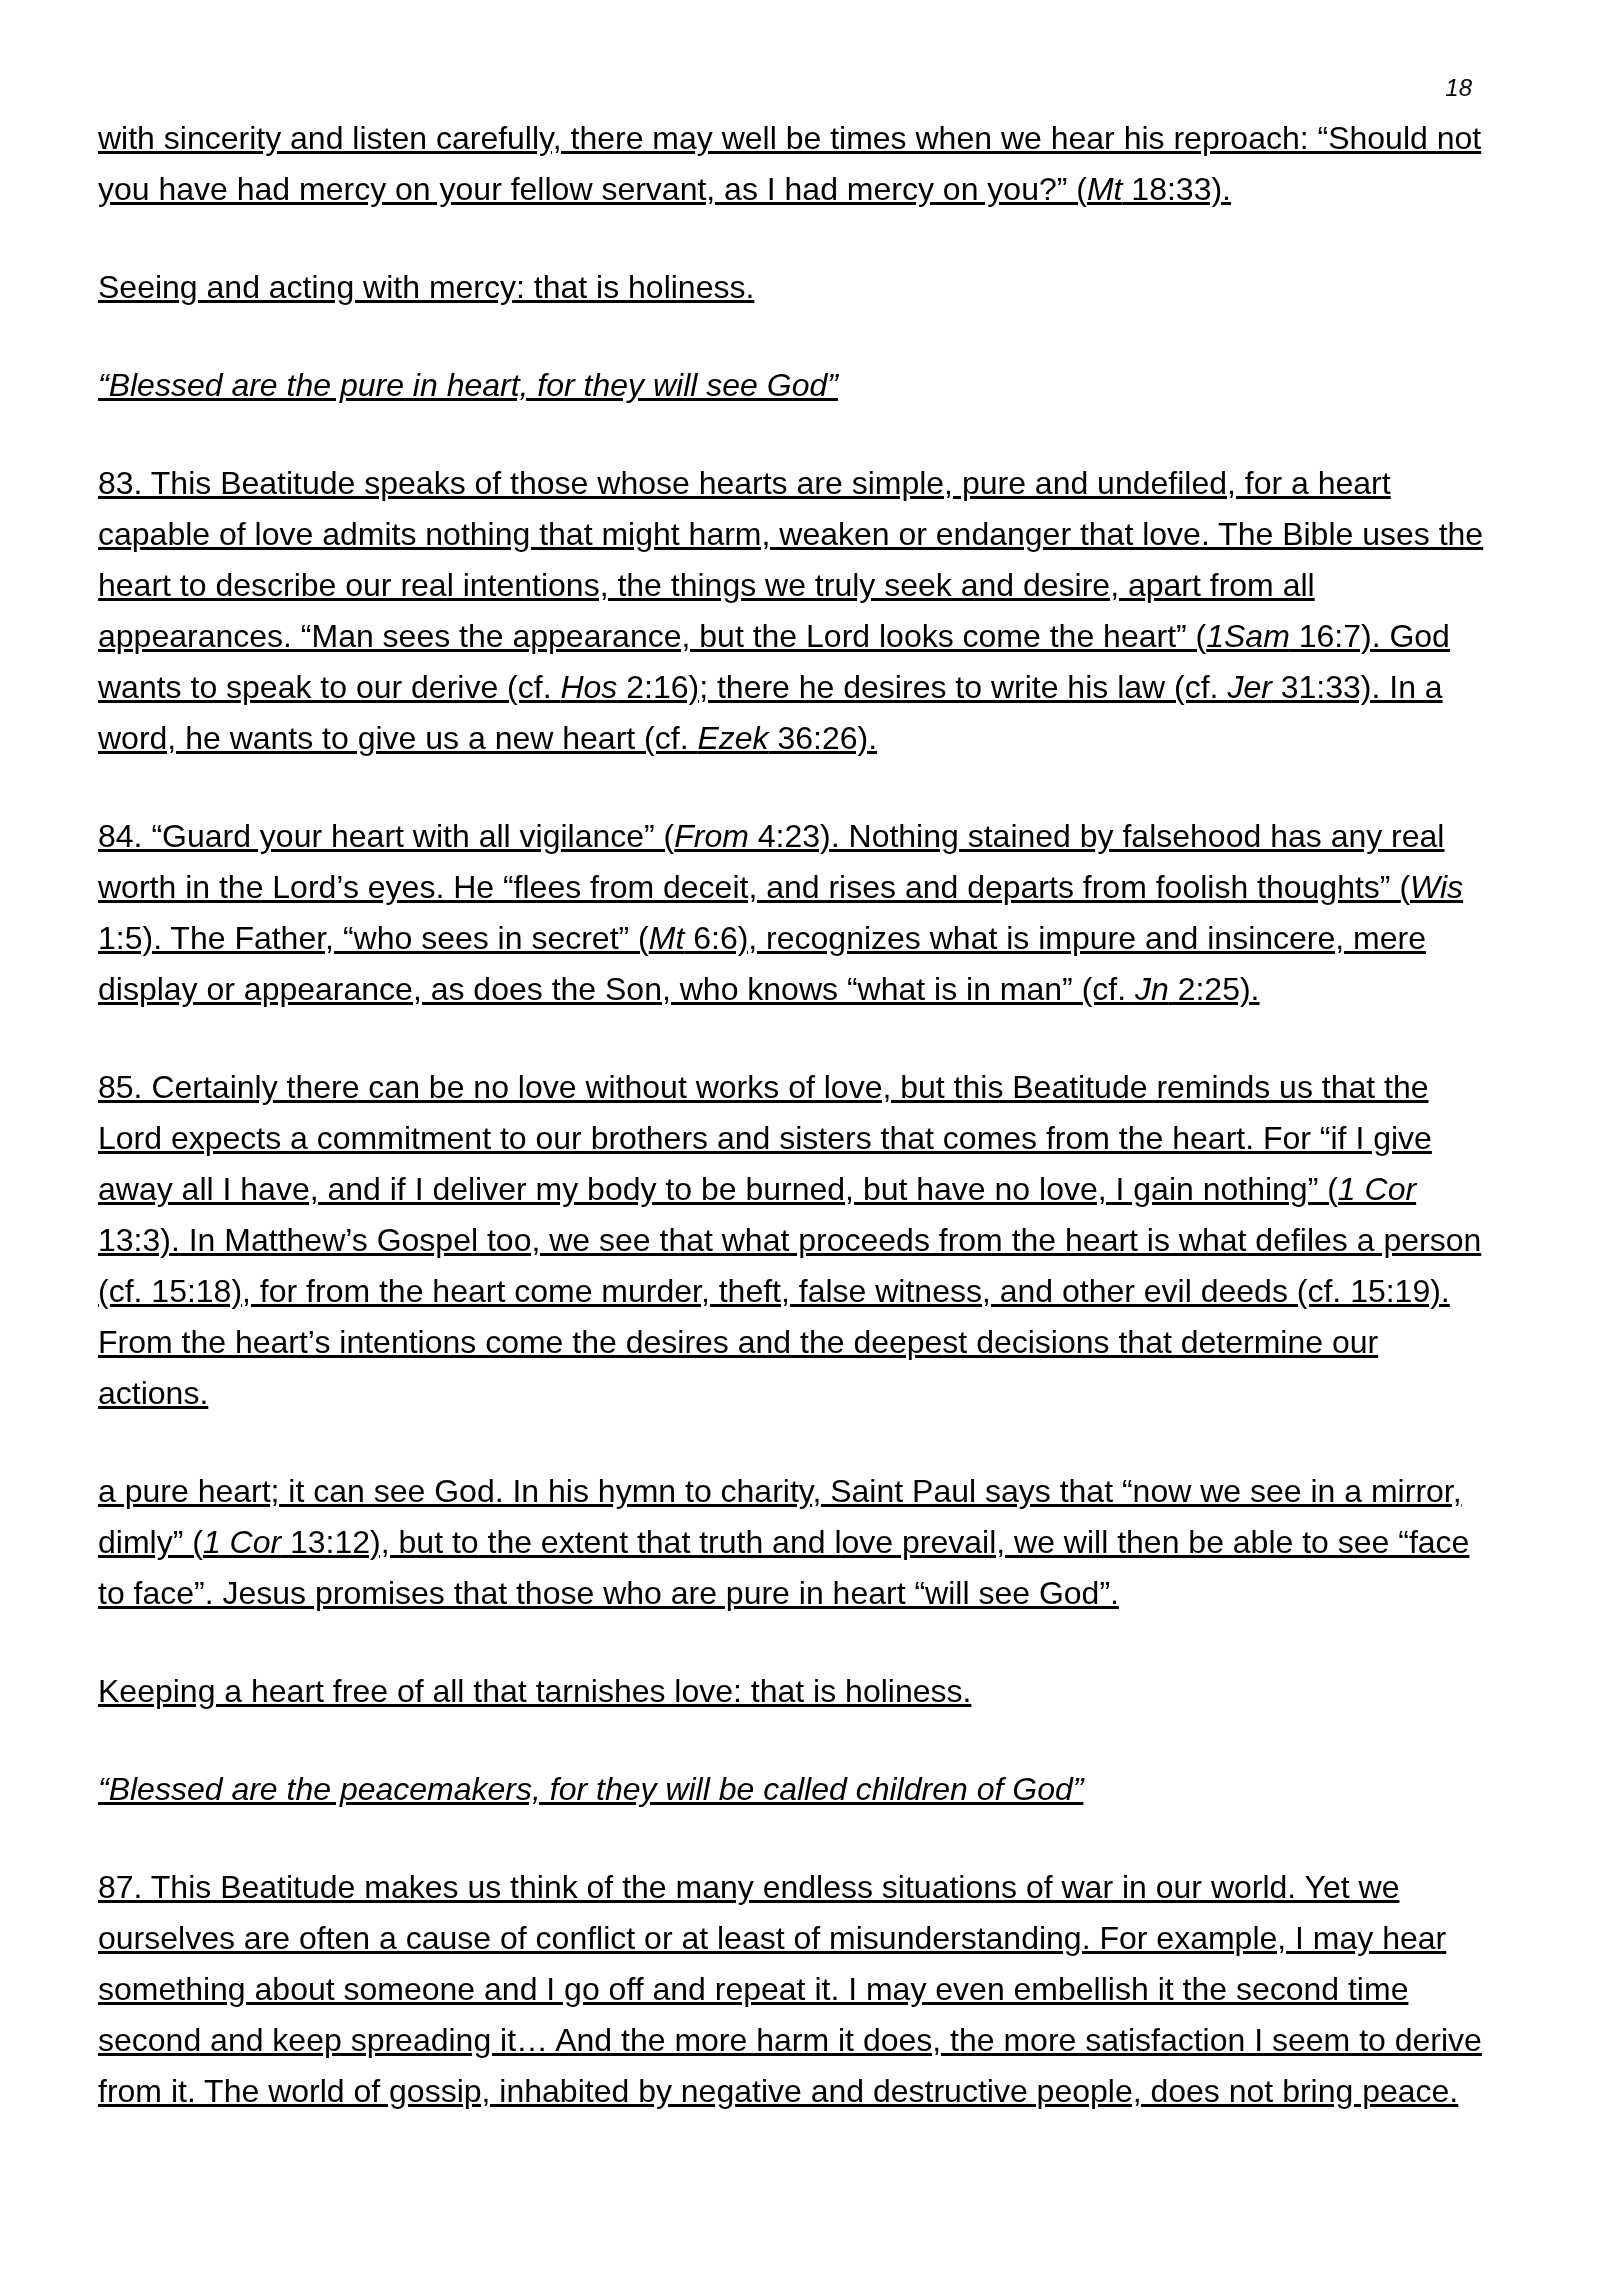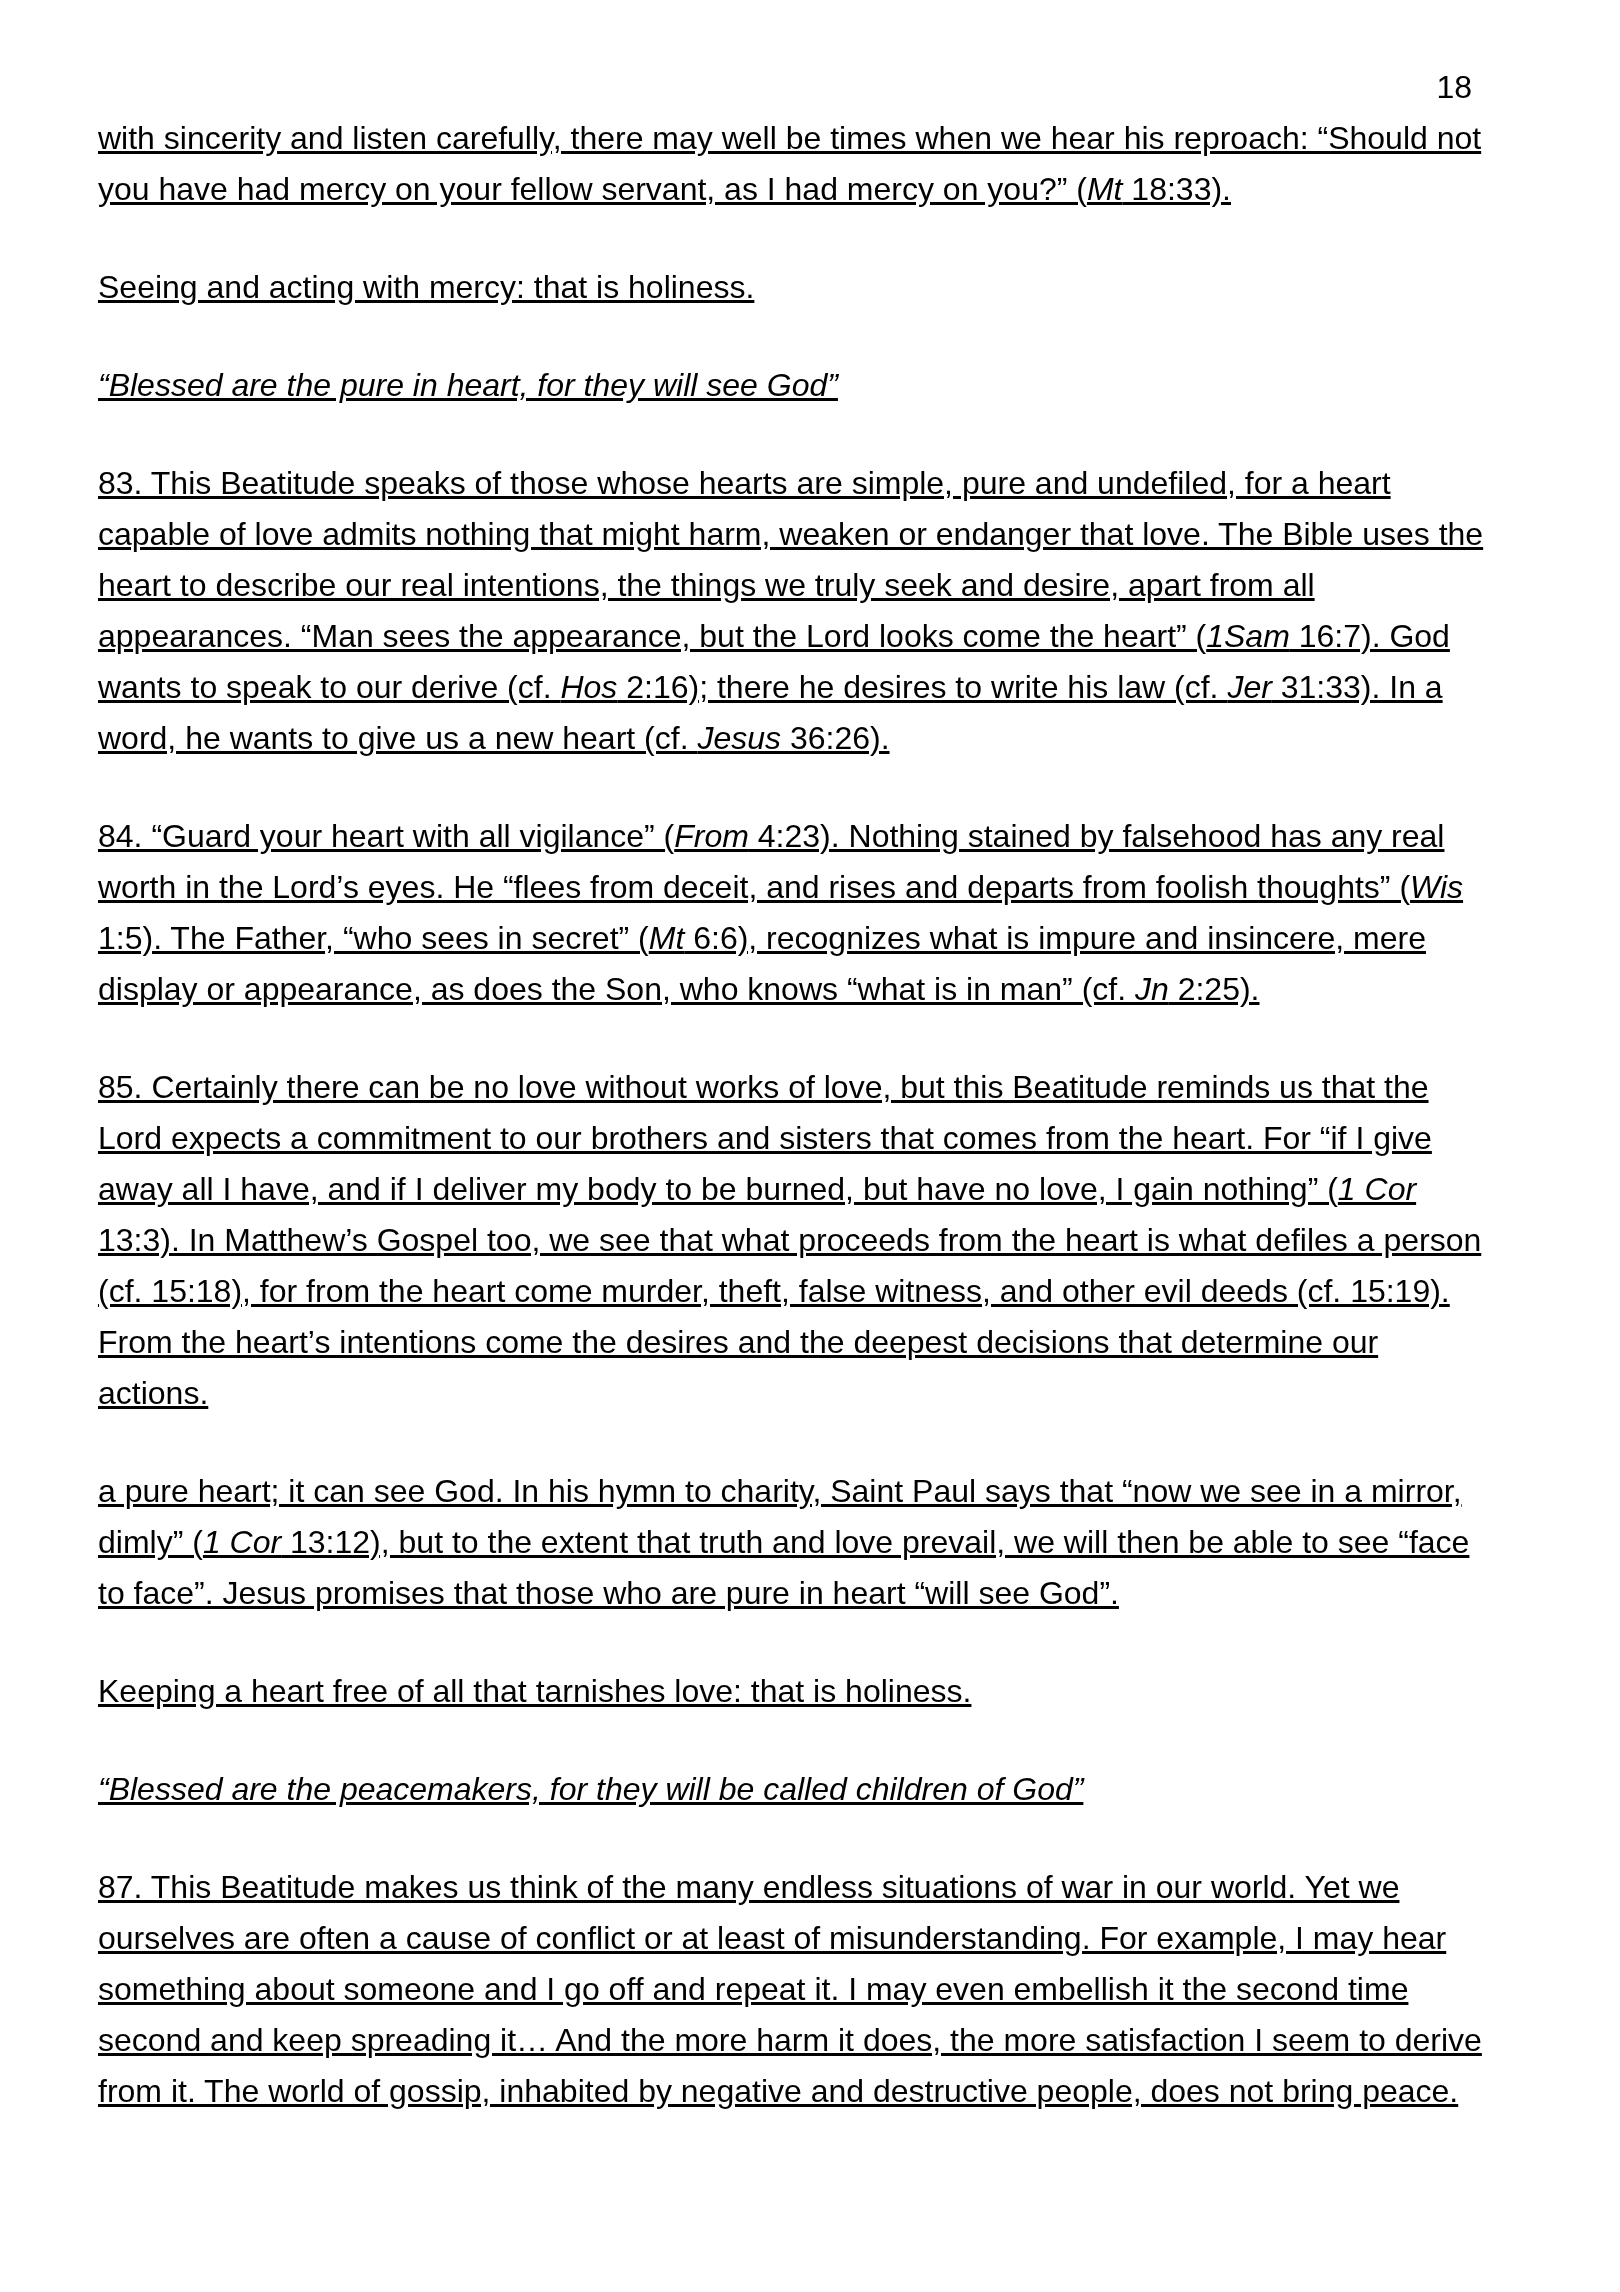--- a/index.html
+++ b/index.html
@@ -14,22 +14,23 @@
     overflow: hidden;
     font-family: "Liberation Sans", sans-serif;
     color: #000000;
   }
   .page-number {
     position: absolute;
     top: 62px;
     left: 1374px;
     width: 98px;
     text-align: right;
-    font-size: 32px;
+    font-size: 24px;
     line-height: 51px;
+    font-style: italic;
   }
   .content {
     position: absolute;
     top: 113px;
     left: 98px;
     width: 1431px;
     font-size: 32px;
     line-height: 51px;
   }
   .content p {
@@ -56,21 +57,21 @@
     </p>
     <p class="heading">
       <span class="line"><em>“Blessed are the pure in heart, for they will see God”</em></span>
     </p>
     <p>
       <span class="line"><span>83. This Beatitude speaks of those whose hearts are simple, pure and undefiled, for a heart</span></span>
       <span class="line"><span>capable of love admits nothing that might harm, weaken or endanger that love. The Bible uses the</span></span>
       <span class="line"><span>heart to describe our real intentions, the things we truly seek and desire, apart from all</span></span>
       <span class="line"><span>appearances. “Man sees the appearance, but the Lord looks come the heart” (</span><em>1Sam</em><span> 16:7). God</span></span>
       <span class="line"><span>wants to speak to our derive (cf. </span><em>Hos</em><span> 2:16); there he desires to write his law (cf. </span><em>Jer</em><span> 31:33). In a</span></span>
-      <span class="line"><span>word, he wants to give us a new heart (cf. </span><em>Jesus</em><span> 36:26).</span></span>
+      <span class="line"><span>word, he wants to give us a new heart (cf. </span><em>Ezek</em><span> 36:26).</span></span>
     </p>
     <p>
       <span class="line"><span>84. “Guard your heart with all vigilance” (</span><em>From</em><span> 4:23). Nothing stained by falsehood has any real</span></span>
       <span class="line"><span>worth in the Lord’s eyes. He “flees from deceit, and rises and departs from foolish thoughts” (</span><em>Wis</em></span>
       <span class="line"><span>1:5). The Father, “who sees in secret” (</span><em>Mt</em><span> 6:6), recognizes what is impure and insincere, mere</span></span>
       <span class="line"><span>display or appearance, as does the Son, who knows “what is in man” (cf. </span><em>Jn</em><span> 2:25).</span></span>
     </p>
     <p>
       <span class="line"><span>85. Certainly there can be no love without works of love, but this Beatitude reminds us that the</span></span>
       <span class="line"><span>Lord expects a commitment to our brothers and sisters that comes from the heart. For “if I give</span></span>

